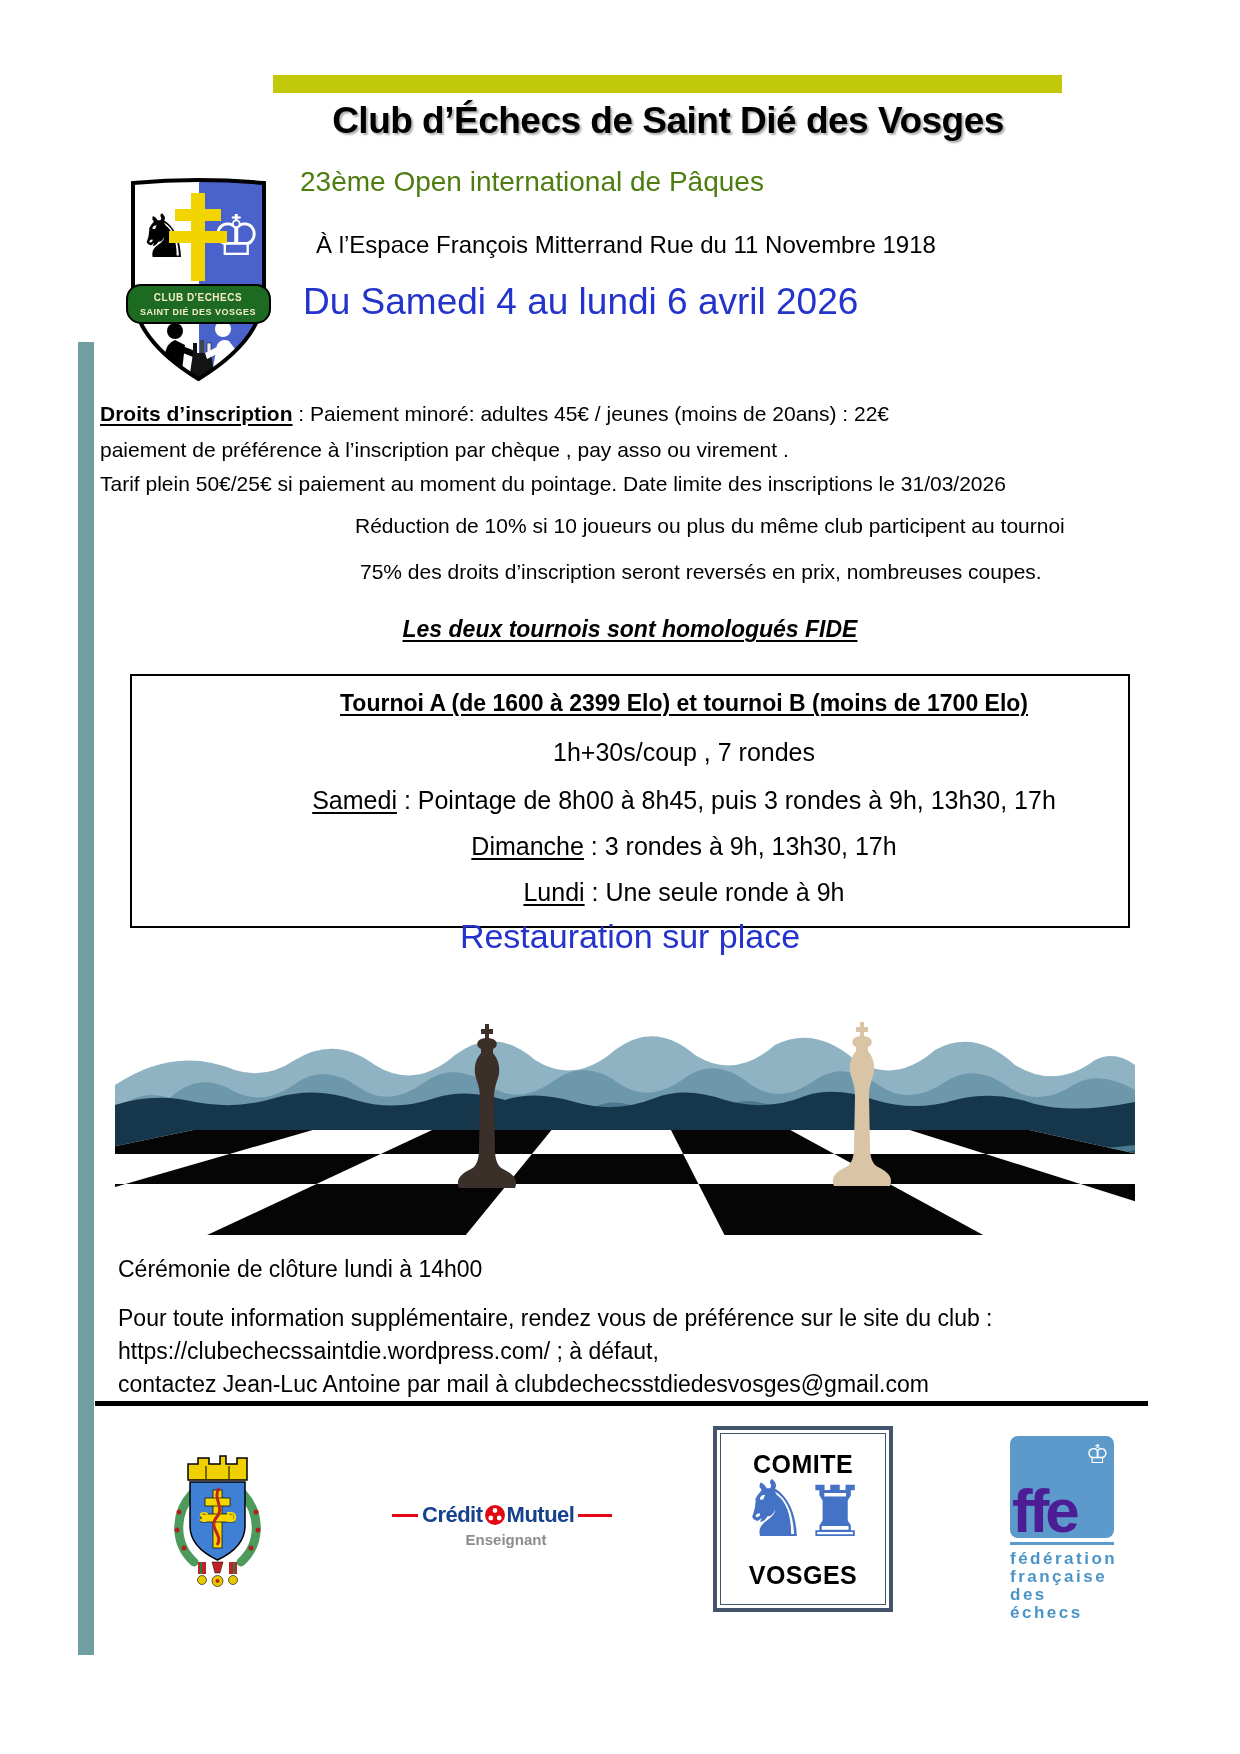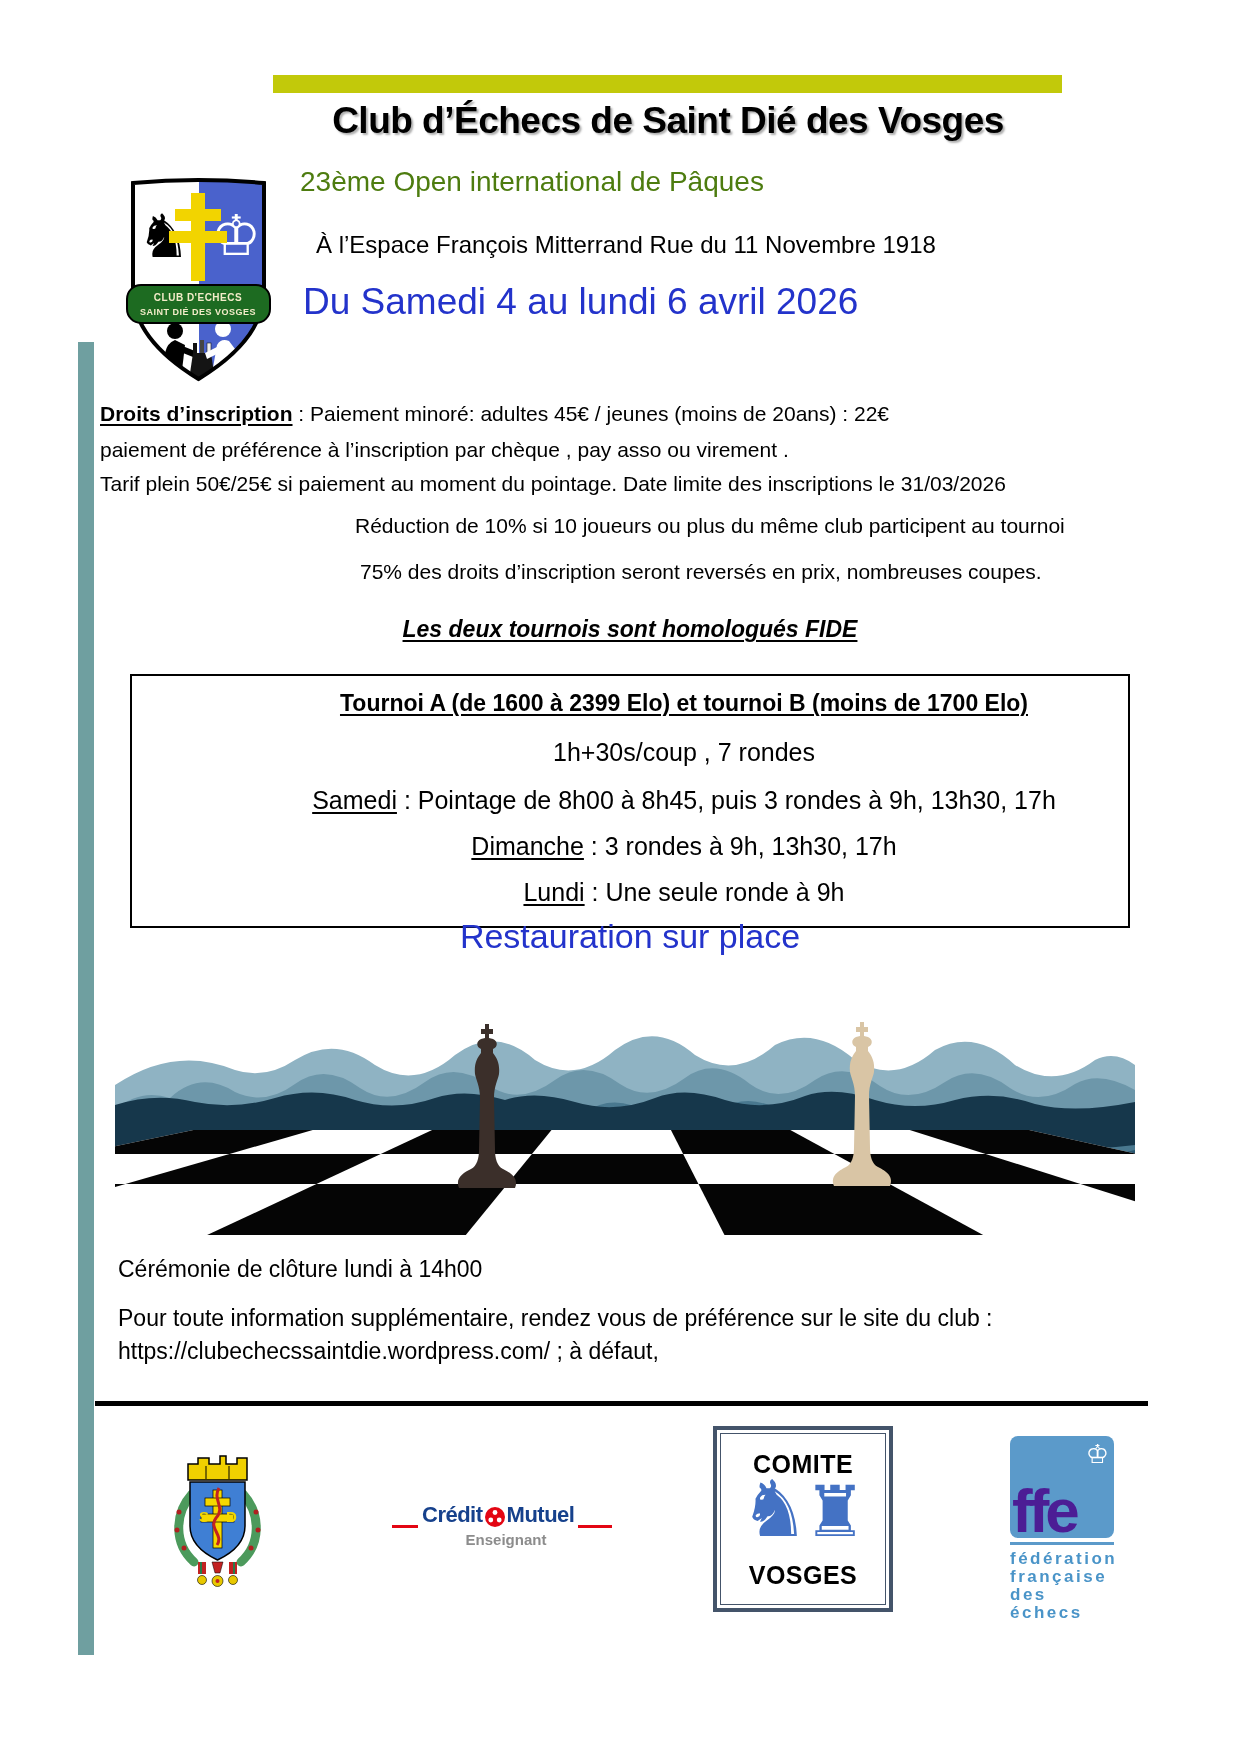--- a/index.html
+++ b/index.html
@@ -34,21 +34,21 @@
   .comite-rook{font-size:70px;margin-left:-6px;}
   
   .ffe{left:1010px;top:1436px;width:104px;}
   .ffe-square{position:relative;width:104px;height:102px;background:#5b9aca;border-radius:8px;overflow:hidden;}
   .ffe-word{position:absolute;left:2px;bottom:-8px;font-size:62px;font-weight:bold;color:#4c1d95;letter-spacing:-4px;}
   .ffe-king{position:absolute;top:3px;right:5px;font-size:26px;color:#fff;font-family:"DejaVu Sans",sans-serif;}
   .ffe-line{width:104px;height:3px;background:#5b9aca;margin-top:4px;}
   .ffe-text{margin-top:5px;font-size:17px;line-height:18px;color:#4a94c8;letter-spacing:2.5px;font-weight:bold;}
   
   .cm{left:392px;top:1502px;width:228px;}
-  .cm-row{display:flex;align-items:flex-end;}
+  .cm-row{display:flex;align-items:center;}
   .cm-dash{height:3px;background:#e30613;display:inline-block;}
   .cm-word{font-size:22px;font-weight:bold;color:#16418c;letter-spacing:-0.5px;}
   .cm-sub{text-align:center;font-size:15px;font-weight:bold;color:#8c8c8c;margin-top:3px;}
 </style>
 </head>
 <body>
 
 <div class="page">
 
   <div class="abs accent-bar"></div>
@@ -152,20 +152,21 @@
         <polygon points="583.469387755102,174 774.4897959183673,174 870,226 610,226" fill="#050505"></polygon>
         <polygon points="965.5102040816327,174 1156.5306122448978,174 1390,226 1130,226" fill="#050505"></polygon>
       </g>
     <use href="#kingPath" transform="translate(372,178)" fill="#3b2f2a"></use>
     <use href="#kingPath" transform="translate(747,176)" fill="#d9c5a5"></use>
   </svg>
 
   <div class="abs closing-line nowrap" style="left:118px;top:1256px">Cérémonie de clôture lundi à 14h00</div>
   <div class="abs closing-line nowrap" style="left:118px;top:1338px">https://clubechecssaintdie.wordpress.com/ ; à défaut,</div>
   <div class="abs closing-line nowrap" style="left:118px;top:1305px">Pour toute information supplémentaire, rendez vous de préférence sur le site du club :</div>
+  <div class="abs closing-line nowrap" style="left:118px;top:1371px">contactez Jean-Luc Antoine par mail à clubdechecsstdiedesvosges@gmail.com</div>
 
   <div class="abs black-rule"></div>
 
   <svg class="abs" style="left:162px;top:1452px" width="111" height="141" viewBox="0 0 111 141">
     <g>
       <path d="M26,28 L26,12 L36,12 L36,6 L47,6 L47,12 L58,12 L58,4 L64,4 L64,12 L75,12 L75,6 L85,6 L85,28 Z" fill="#f0d000" stroke="#000" stroke-width="1.5"></path>
       <line x1="44" y1="14" x2="44" y2="27" stroke="#000" stroke-width="1"></line>
       <line x1="67" y1="14" x2="67" y2="27" stroke="#000" stroke-width="1"></line>
     </g>
     <path d="M30,42 C12,62 12,92 32,110" stroke="#4c9a5c" stroke-width="9" fill="none" stroke-linecap="round"></path>

